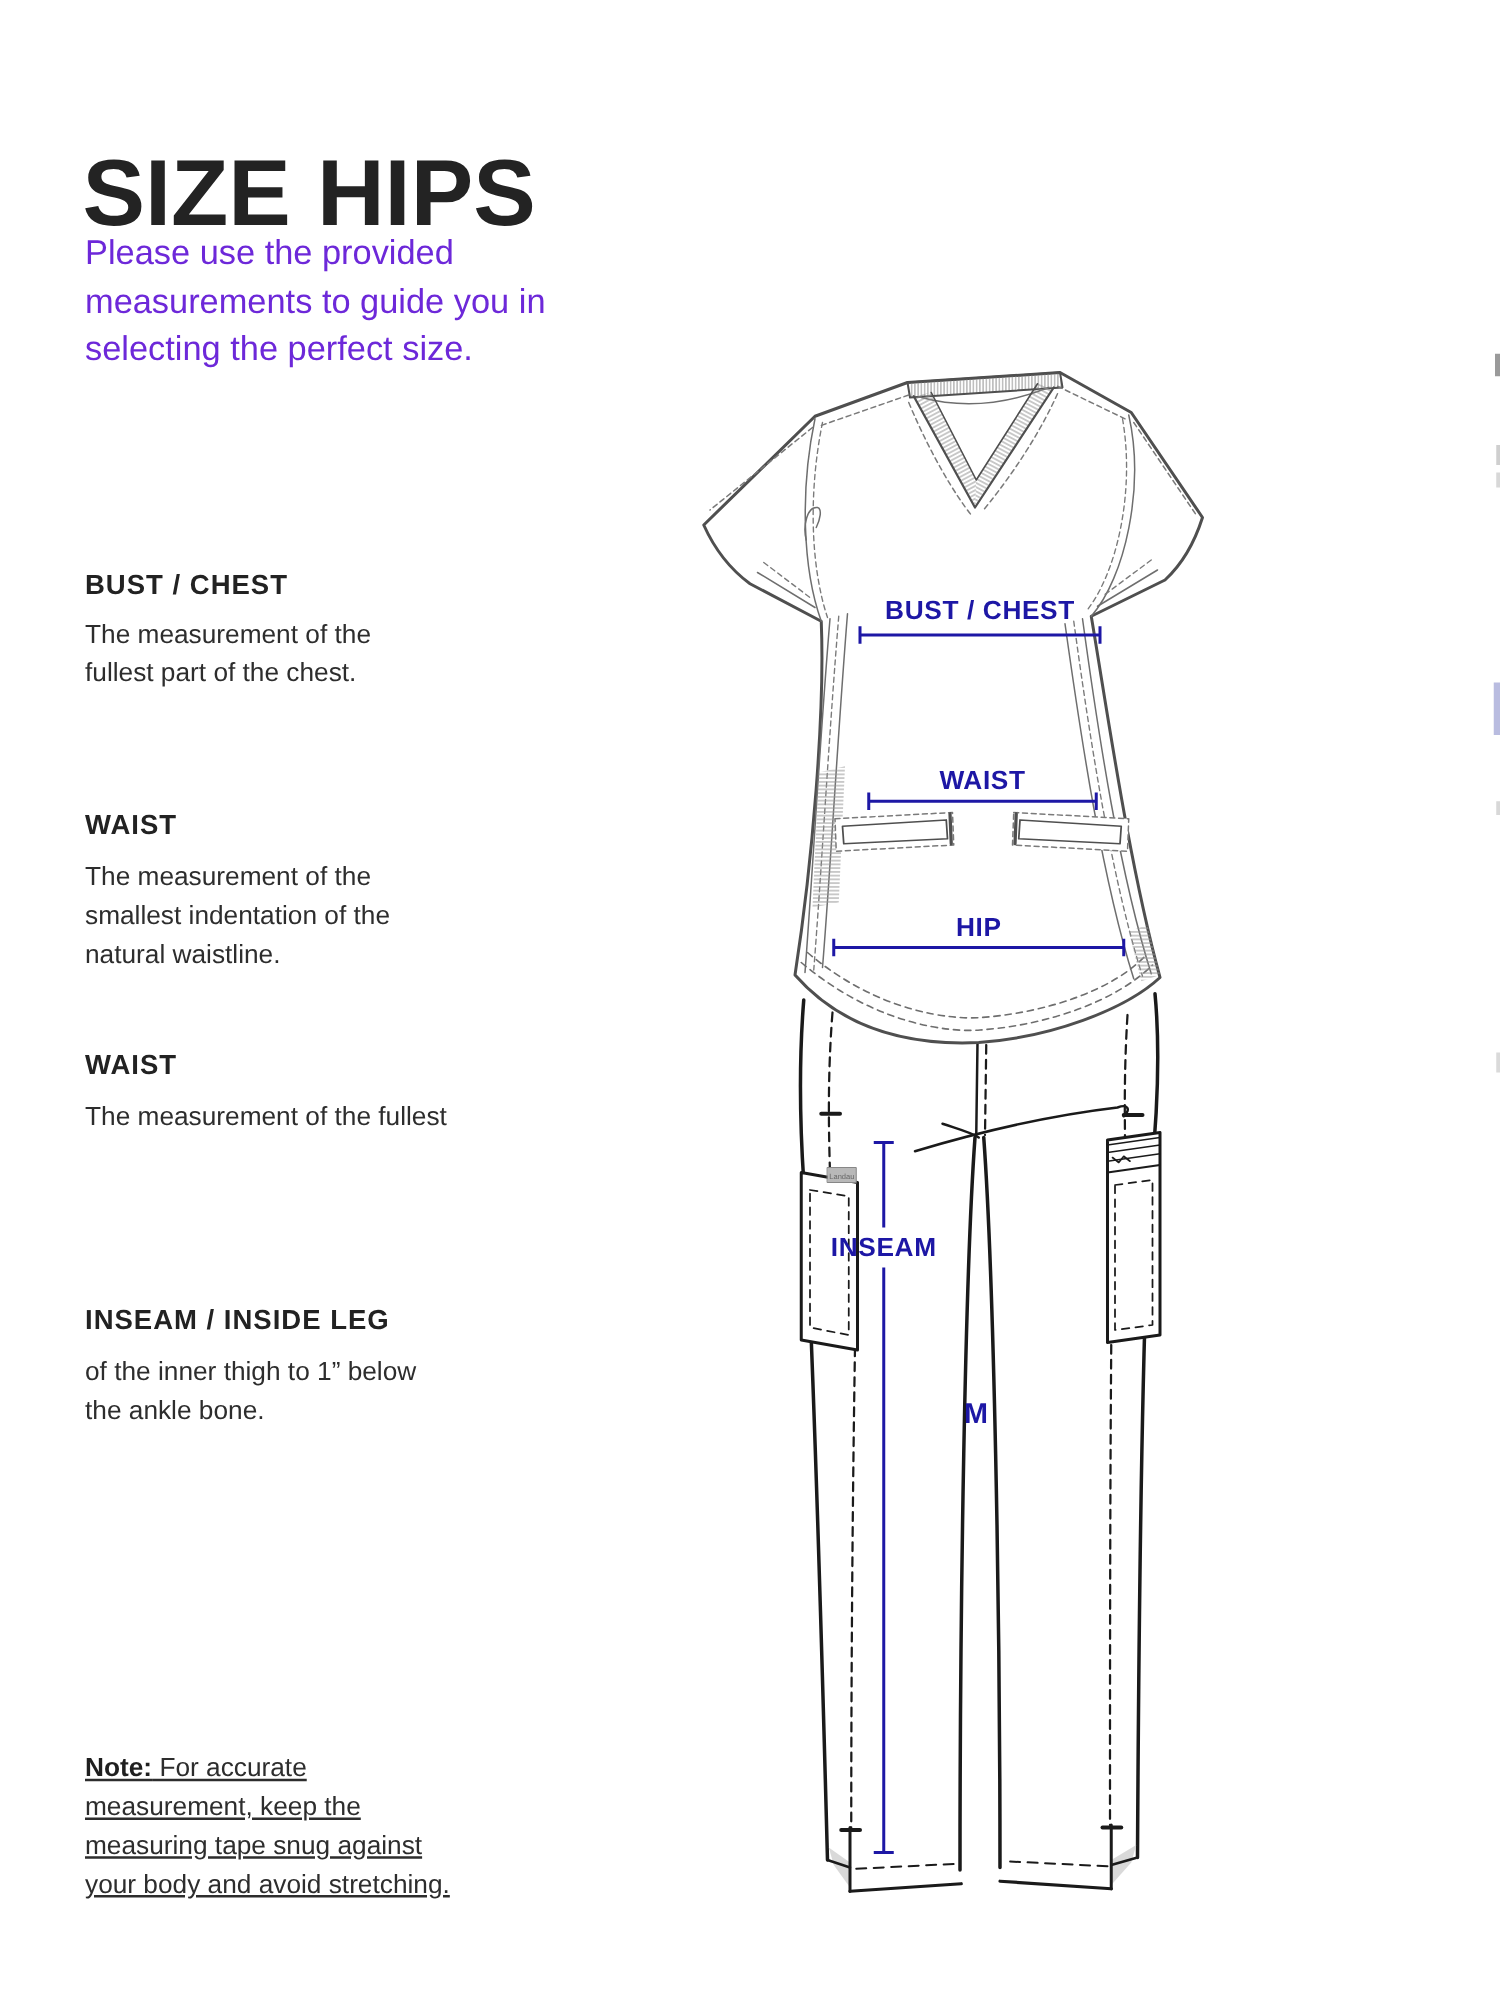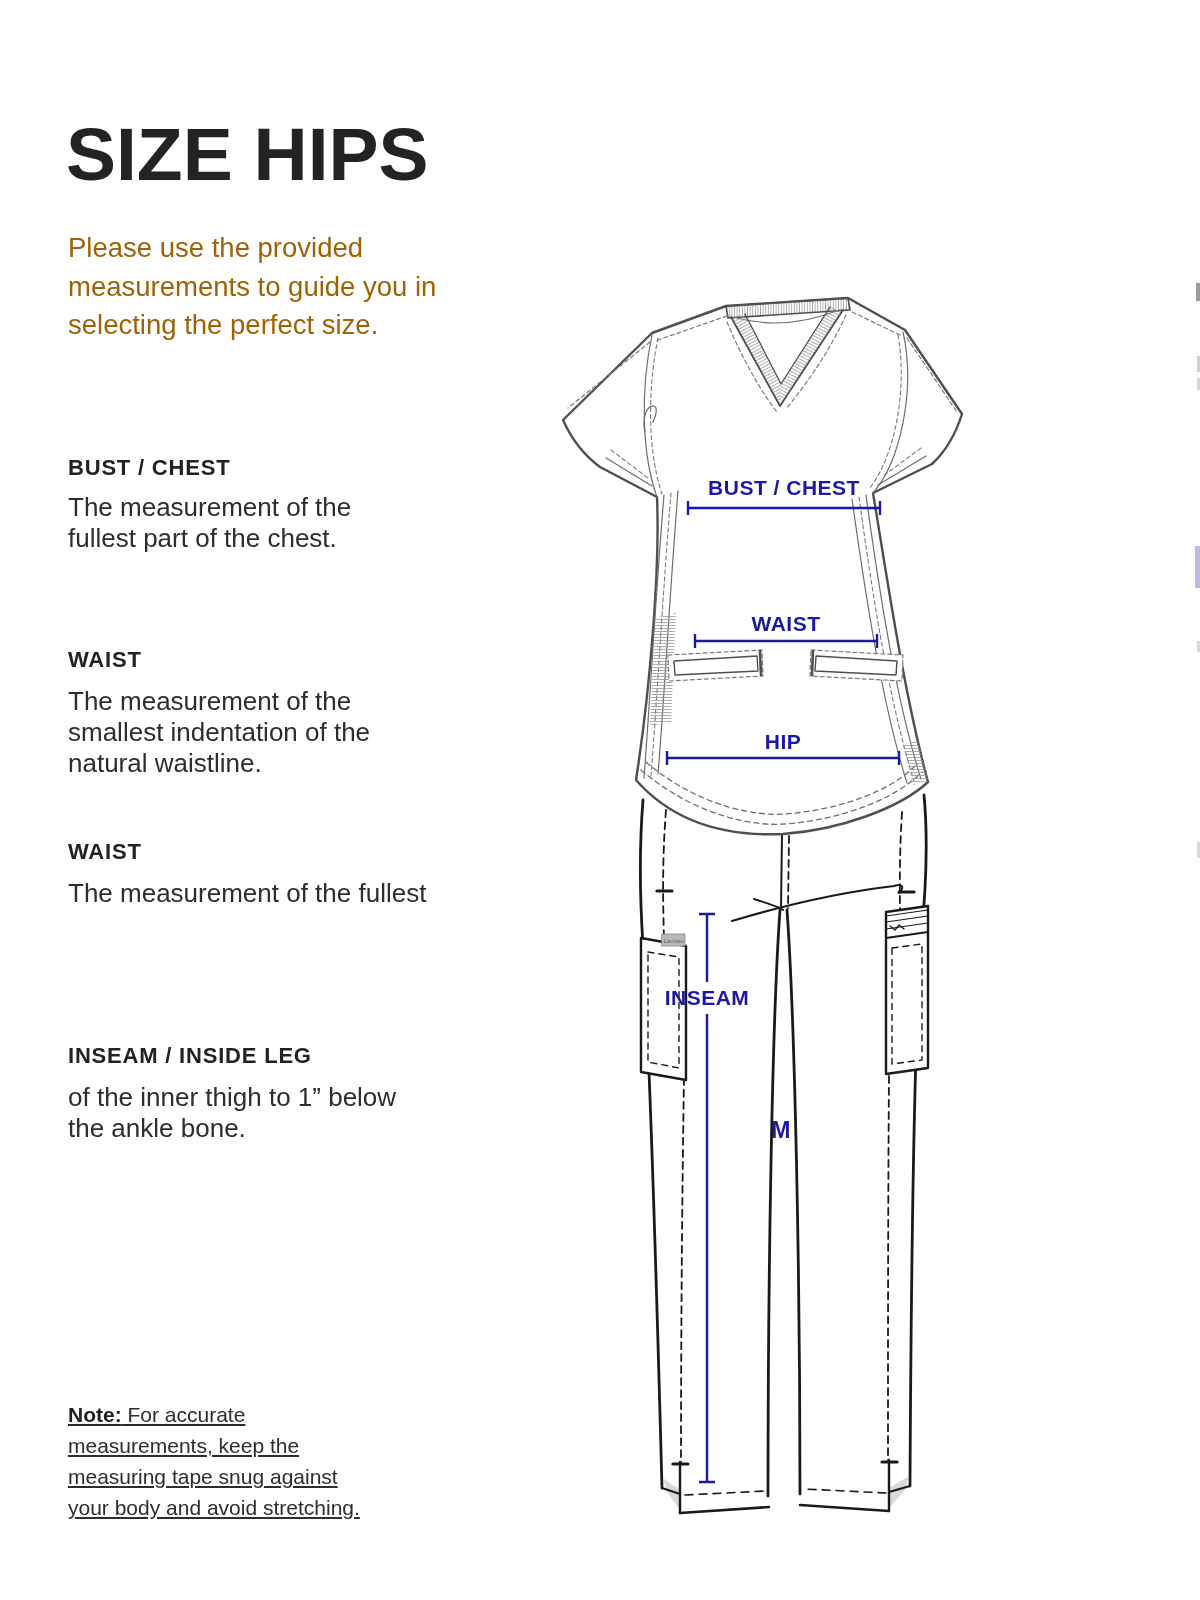--- a/index.html
+++ b/index.html
@@ -8,30 +8,30 @@
     background:#ffffff;color:#232323;
     font-family:"Liberation Sans", sans-serif;
   }
   .page-title{
     position:absolute;left:66px;top:64px;
     font-size:75px;font-weight:800;line-height:80px;letter-spacing:0;
     color:#232323;white-space:nowrap;
   }
   .intro{
     position:absolute;left:68px;top:183px;
-    font-size:27.5px;line-height:38.5px;color:#a16207;white-space:nowrap;margin-top:46px;
+    font-size:27.5px;line-height:38.5px;color:#6d28d9;white-space:nowrap;
   }
   .sec-h{
     position:absolute;left:68px;
     font-size:22px;font-weight:700;letter-spacing:0.8px;line-height:24px;
     color:#222;white-space:nowrap;
   }
   .sec-b{
     position:absolute;left:68px;
-    font-size:26px;line-height:31px;color:#2d2d2d;white-space:nowrap;
+    font-size:21px;line-height:31px;color:#2d2d2d;white-space:nowrap;
   }
   .note{
     position:absolute;left:68px;top:1399px;
     font-size:21px;line-height:31px;color:#2d2d2d;white-space:nowrap;text-decoration:underline;
   }
   .note b{font-weight:700;color:#1f1f1f;}
   .diagram-wrap{position:absolute;left:540px;top:270px;width:660px;height:1330px;}
   .edge{position:absolute;}
   svg text{font-family:"Liberation Sans", sans-serif;}
 </style>
@@ -65,21 +65,21 @@
 </div>
 
 <div class="sec-h" style="top:1044px">INSEAM / INSIDE LEG</div>
 <div class="sec-b" style="top:1082px">
   <div>of the inner thigh to 1” below</div>
   <div>the ankle bone.</div>
 </div>
 
 <div class="note">
   <div><b>Note:</b><span> For accurate</span></div>
-  <div>measurements, keep the</div>
+  <div>measurement, keep the</div>
   <div>measuring tape snug against</div>
   <div>your body and avoid stretching.</div>
 </div>
 
 <div class="diagram-wrap">
 <svg width="660" height="1330" viewBox="540 270 660 1330" xmlns="http://www.w3.org/2000/svg">
   <defs>
     <pattern id="ribv" patternUnits="userSpaceOnUse" width="2.6" height="5">
       <path d="M1.3 0 V5" stroke="#8f8f8f" stroke-width="0.75"></path>
     </pattern>

